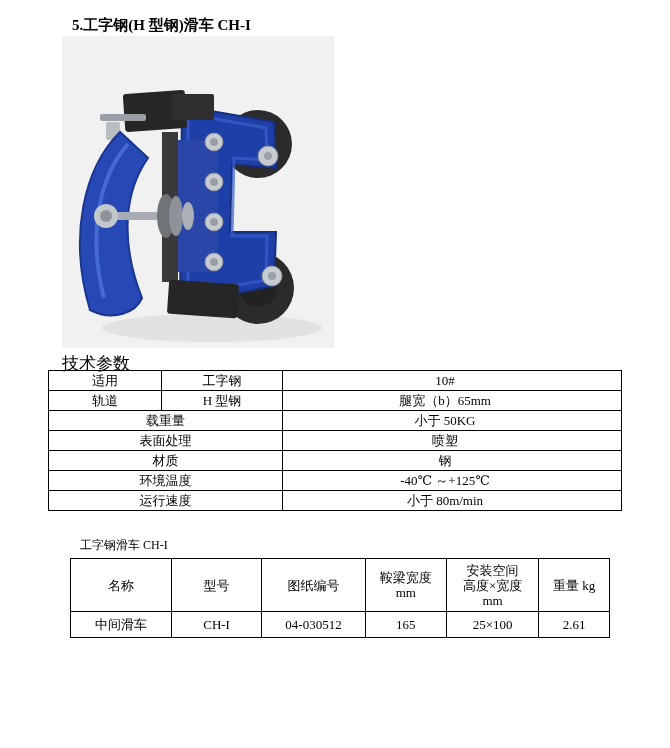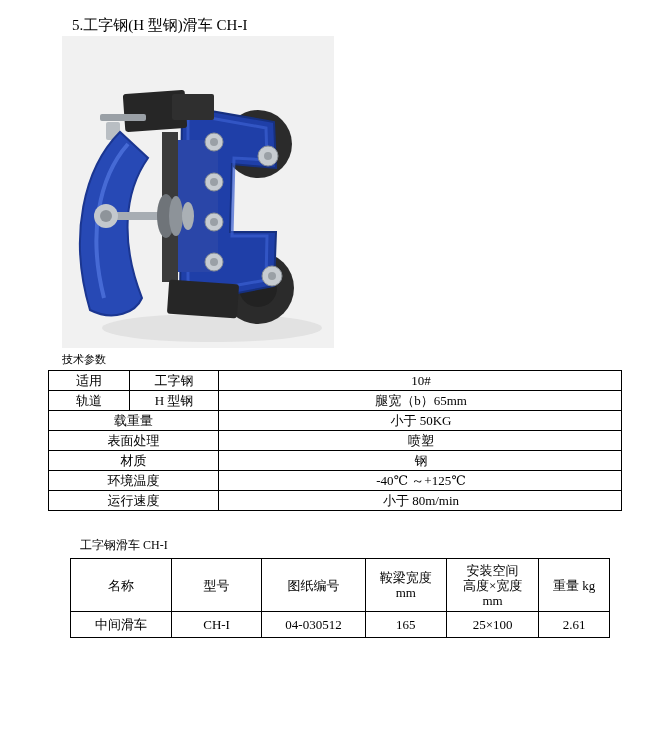--- a/index.html
+++ b/index.html
@@ -18,55 +18,55 @@
   .page {
     position: relative;
     width: 670px;
     height: 748px;
   }
   .heading {
     position: absolute;
     left: 72px;
     top: 16px;
     font-size: 15px;
-    font-weight: normal;
+    font-weight: bold;
     letter-spacing: 0px;
   }
 
   
   .photo {
     position: absolute;
     left: 62px;
     top: 36px;
     width: 272px;
     height: 312px;
     background: #f2f2f2;
     overflow: hidden;
   }
   .photo svg { display: block; }
 
   
   .tech-label {
     position: absolute;
     left: 62px;
     top: 352px;
-    font-size: 11px;
+    font-size: 17px;
   }
   table.spec {
     position: absolute;
     left: 48px;
     top: 370px;
     width: 574px;
     border-collapse: collapse;
     font-size: 13px;
   }
   table.spec td {
     border: 1px solid #000000;
     height: 19px;
-    padding: 0 4px;
+    padding: 0 20px;
     line-height: 19px;
   }
   .c-center { text-align: center; }
   .c-left { text-align: center; padding-left: 6px !important; }
 
   
   .trolley-label {
     position: absolute;
     left: 80px;
     top: 537px;

